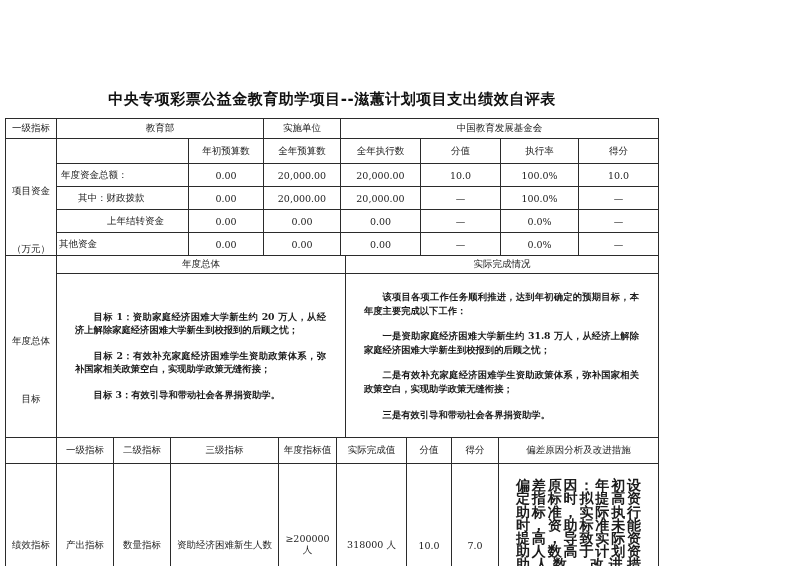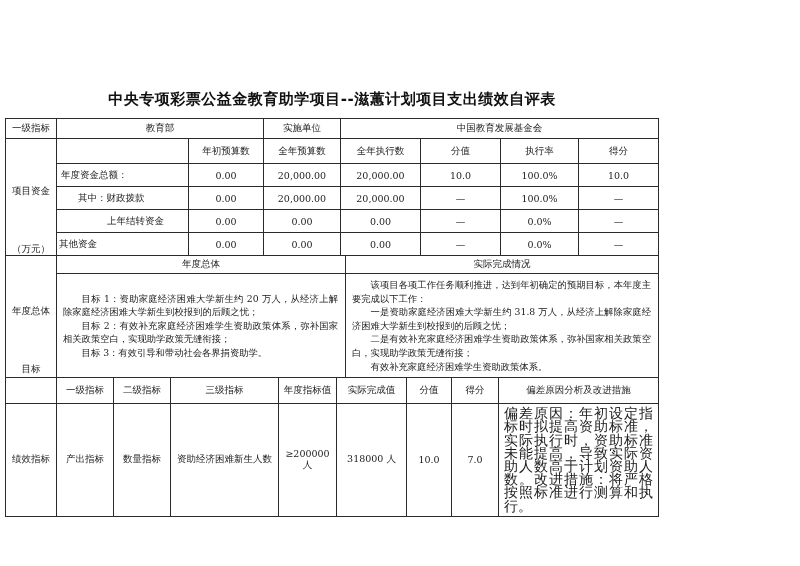--- a/index.html
+++ b/index.html
@@ -57,21 +57,22 @@
   .fl-3 { }
   td.goal-cell {
     vertical-align: middle;
     padding: 4px 7px 4px 6px;
   }
   td.goal-cell p, td.dev-cell p {
     text-indent: 2em;
     text-align: justify;
     line-height: 13.6px;
     font-size: 9.3px;
-    margin: 0;
+    margin: 12px;
+    font-weight: bold;
   }
   td.dev-cell { padding: 3px 5px; vertical-align: top; }
   td.dev-cell p { text-indent: 0; font-size: 14px; line-height: 13.2px; }
   .page-number {
     margin-top: 12px;
     text-align: center;
     font-size: 9px;
     font-weight: bold;
     color: #222;
   }
@@ -184,21 +185,21 @@
       <tr class="h97">
         <td class="goal-cell">
           <p>目标 1：资助家庭经济困难大学新生约 20 万人，从经济上解除家庭经济困难大学新生到校报到的后顾之忧；</p>
           <p>目标 2：有效补充家庭经济困难学生资助政策体系，弥补国家相关政策空白，实现助学政策无缝衔接；</p>
           <p>目标 3：有效引导和带动社会各界捐资助学。</p>
         </td>
         <td class="goal-cell">
           <p>该项目各项工作任务顺利推进，达到年初确定的预期目标，本年度主要完成以下工作：</p>
           <p>一是资助家庭经济困难大学新生约 31.8 万人，从经济上解除家庭经济困难大学新生到校报到的后顾之忧；</p>
           <p>二是有效补充家庭经济困难学生资助政策体系，弥补国家相关政策空白，实现助学政策无缝衔接；</p>
-          <p>有效补充家庭经济困难学生资助政策体系。</p>
+          <p>三是有效引导和带动社会各界捐资助学。</p>
         </td>
       </tr>
     </tbody>
       </table>
 
     <table class="t joined">
       <colgroup>
           <col style="width:51px">
           <col style="width:57px">
           <col style="width:57px">

